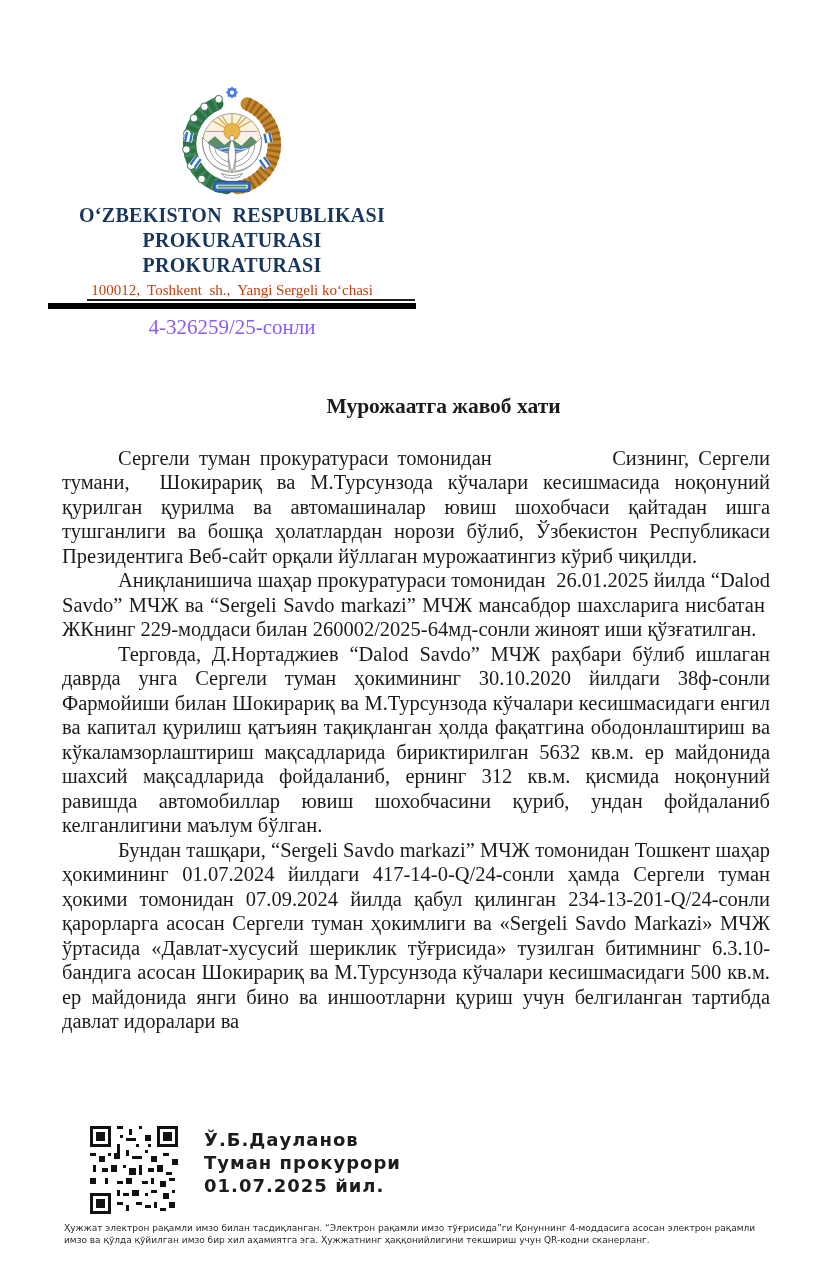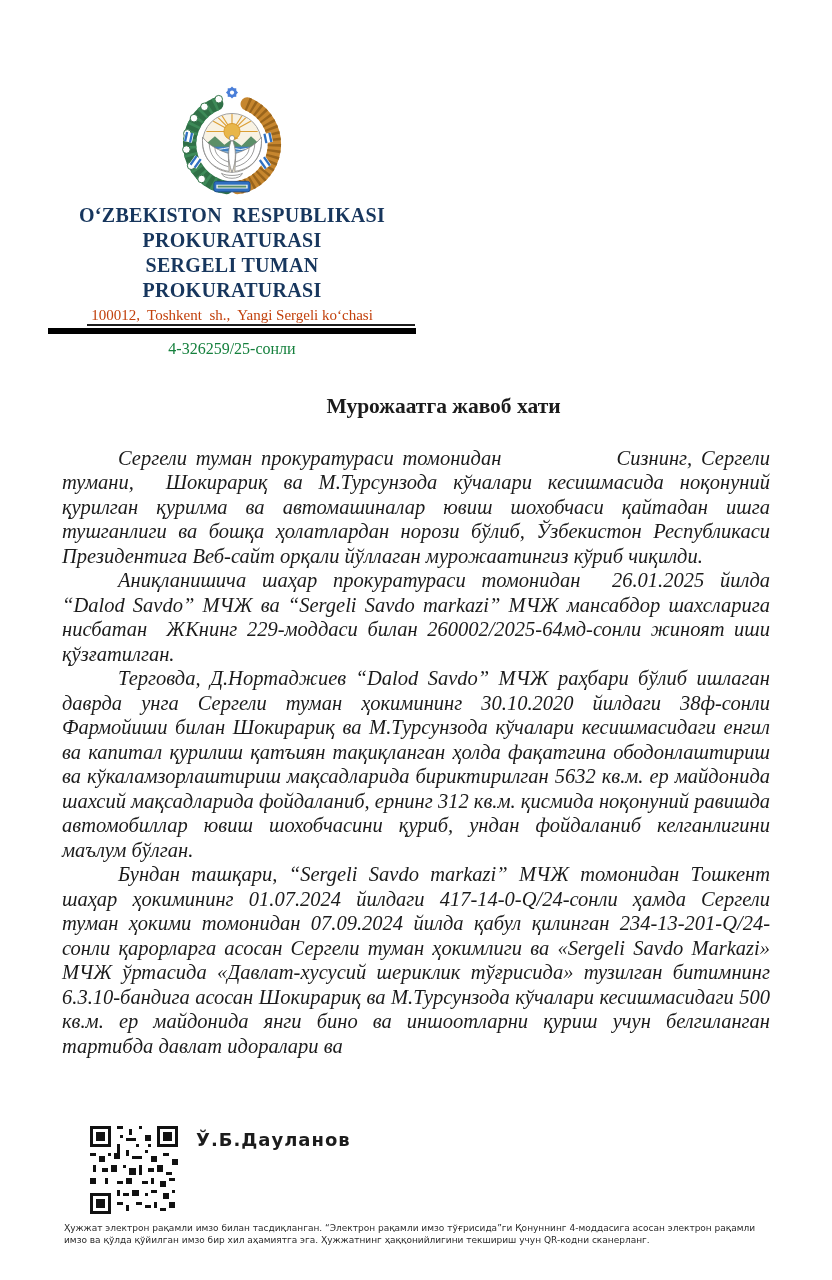--- a/index.html
+++ b/index.html
@@ -27,37 +27,37 @@
     letter-spacing:.3px;
   }
   .address{
     margin-top:4px;
     font-size:15px;
     line-height:16px;
     color:#c2410c;
   }
   .rule-thin{height:2px;background:#1d1d1d;width:328px;margin:1px 0 0 39px;}
   .rule-thick{height:6px;background:#000;width:368px;margin-top:2px;}
-  .doc-number{margin-top:6px;font-size:16px;color:#15803d;}
+  .doc-number{margin-top:6px;font-size:21px;color:#8b5cf6;}
   
   .letter-body{
     position:absolute;left:62px;top:394px;width:708px;
     font-size:20.5px;line-height:24.5px;
     text-align:justify;
   }
   .title{
     font-size:21.5px;font-weight:bold;
     margin:0 0 27px 55px;
     text-align:center;
   }
-  .para{margin:0;text-indent:56px;font-style:italic;}
+  .para{margin:0;text-indent:56px;}
   
   .signature{
     position:absolute;left:90px;top:1126px;
-    display:flex;align-items:flex-start;gap:18px;
+    display:flex;align-items:flex-start;gap:26px;
   }
   .qr{width:88px;height:88px;display:block;}
   .sig-lines{
     font-family:"DejaVu Sans","Liberation Sans",sans-serif;
     font-weight:bold;
     font-size:18px;line-height:23px;
     letter-spacing:1px;
     color:#1c1c1c;
     padding-top:2px;
   }
@@ -162,21 +162,20 @@
       <g>
         <rect x="41" y="102.5" width="38" height="11" rx="2.5" fill="#2e6fc0" stroke="#1f4f8f" stroke-width="1"></rect>
         <rect x="43.5" y="106" width="33" height="4" fill="#eef4ee"></rect>
         <rect x="45" y="107" width="30" height="2" fill="#5b8f68"></rect>
       </g>
     </svg>
 
     <div class="org">
       <div>O‘ZBEKISTON&nbsp; RESPUBLIKASI</div>
       <div>PROKURATURASI</div>
-      <div>SERGELI TUMAN</div>
       <div>PROKURATURASI</div>
     </div>
 
     <div class="address">100012,&nbsp; Toshkent&nbsp; sh.,&nbsp; Yangi Sergeli ko‘chasi</div>
     <div class="rule-thin"></div>
     <div class="rule-thick"></div>
     <div class="doc-number">4-326259/25-сонли</div>
   </header>
 
   <main class="letter-body">
@@ -253,18 +252,20 @@
           <rect x="12" y="26" width="1" height="2"></rect>
         <rect x="15" y="25" width="2" height="1"></rect>
           <rect x="18" y="26" width="2" height="1"></rect>
           <rect x="21" y="25" width="1" height="2"></rect>
         <rect x="23" y="27" width="2" height="1"></rect>
           <rect x="26" y="25" width="2" height="2"></rect>
       </g>
     </svg>
     <div class="sig-lines">
       <div>Ў.Б.Дауланов</div>
+      <div>Туман прокурори</div>
+      <div>01.07.2025 йил.</div>
     </div>
   </div>
 
   <footer class="footnote">Ҳужжат электрон рақамли имзо билан тасдиқланган. “Электрон рақамли имзо тўғрисида”ги Қонуннинг 4-моддасига асосан электрон рақамли имзо ва қўлда қўйилган имзо бир хил аҳамиятга эга. Ҳужжатнинг ҳаққонийлигини текшириш учун QR-кодни сканерланг.</footer>
 
 </div>
 
 </body></html>

